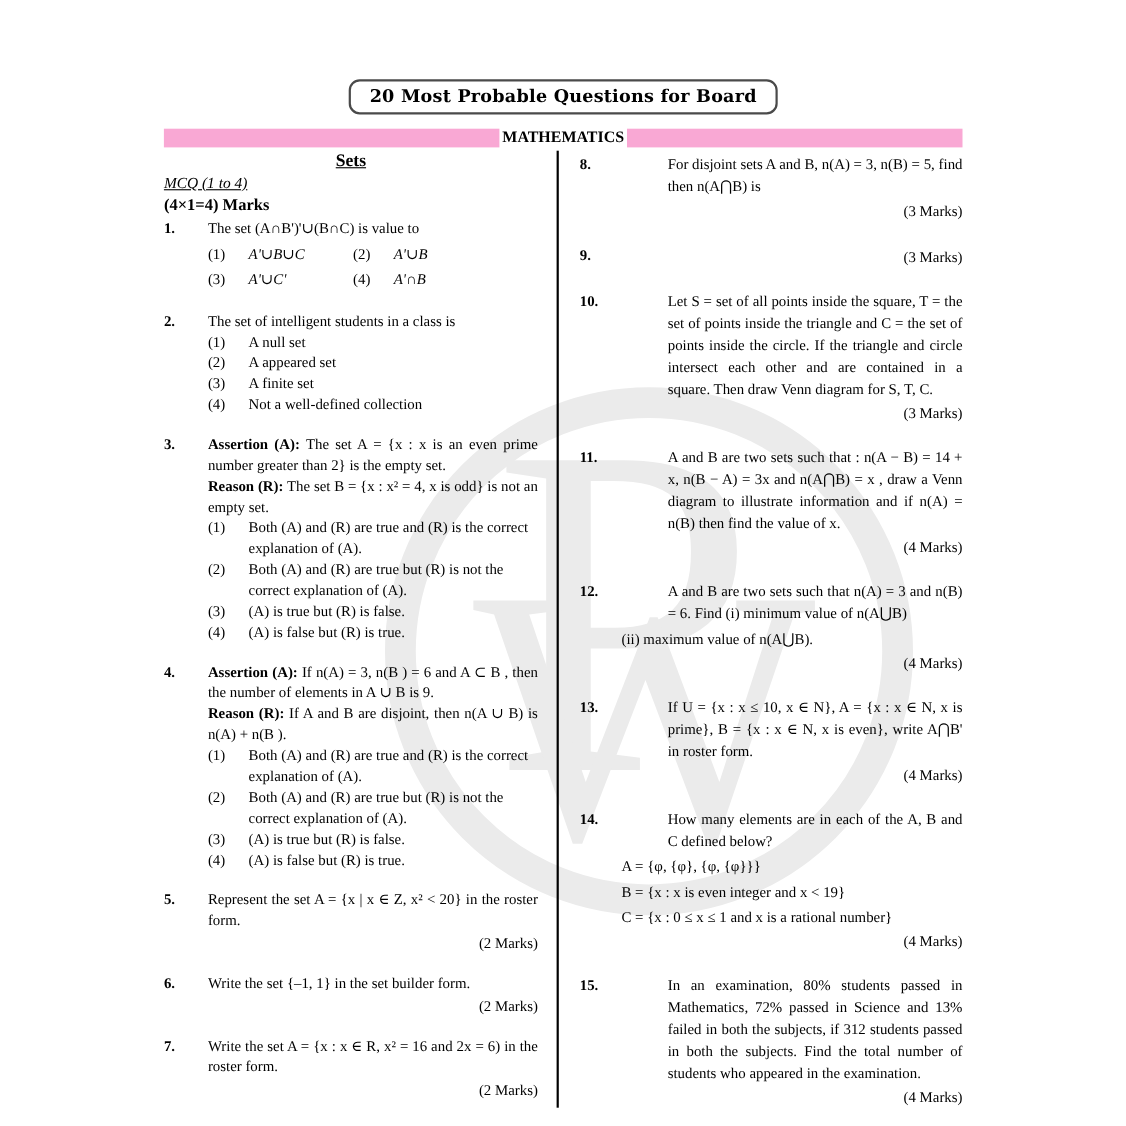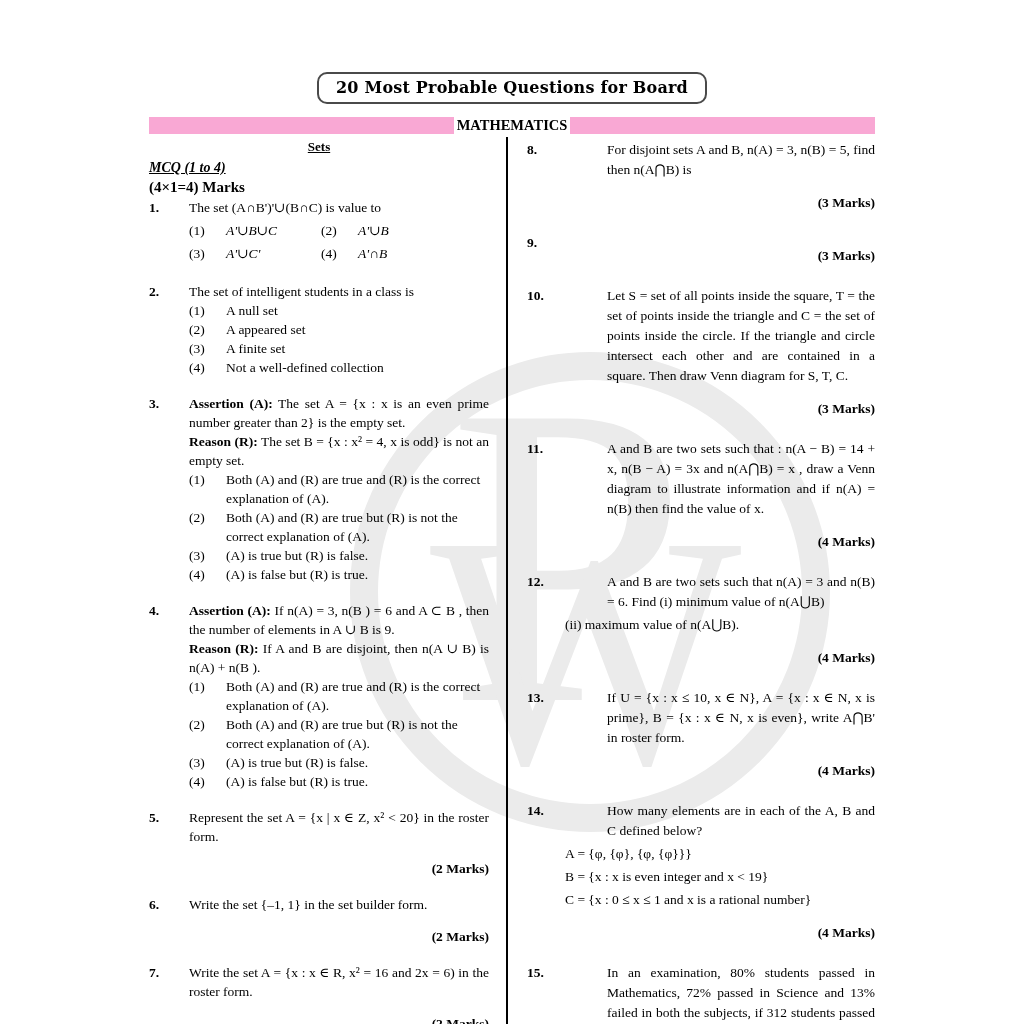--- a/index.html
+++ b/index.html
@@ -45,25 +45,25 @@
     padding: 0 3px;
     position: relative;
     top: -1px;
   }
 
   .columns { display: flex; width: 726px; margin: 3px auto 0; align-items: stretch; }
   .col-left  { width: 357px; padding-right: 17px; }
   .col-right { flex: 1; border-left: 2px solid #000; padding-left: 19px; }
 
   .section-title {
-    text-align: center; font-weight: bold; font-size: 13px;
+    text-align: center; font-weight: bold; font-size: 16px;
     text-decoration: underline; line-height: 20px;
   }
   .mcq-heading {
-    font-weight: bold; font-style: italic; font-size: 14px;
+    font-weight: normal; font-style: italic; font-size: 14px;
     text-decoration: underline; line-height: 20px; margin-top: 1px;
   }
   .marks-note {
     font-weight: bold; font-size: 15px; line-height: 19px; font-family: Liberation Serif, serif;
   }
 
   .question { display: flex; margin-top: 17px; font-size: 13.5px; line-height: 19px; }
   .col-left .question:first-child { margin-top: 1px; }
   .col-right .question { margin-top: 21px; }
   .col-right .question:first-child { margin-top: 3px; }
@@ -78,21 +78,21 @@
   .opts1 { margin-top: 0; }
   .opt-row { display: flex; }
   .opt-label { width: 37px; flex-shrink: 0; }
   .opt-text { flex: 1; min-width: 0; }
 
   .opts2 { display: grid; grid-template-columns: 132px 1fr; margin-top: 2px; }
   .opts2 .opt-row { line-height: 23px; }
   .opts2 .opt-text { font-style: italic; }
 
   .qline { margin-top: 2px; line-height: 21px; }
-  .marks { text-align: right; font-weight: bold; margin-top: 13px; }
+  .marks { text-align: right; font-weight: normal; margin-top: 2px; }
 </style>
 </head>
 <body>
 
 <div class="page">
 
   <svg class="watermark" width="530" height="560" viewBox="0 0 530 560" aria-hidden="true">
     <circle cx="260" cy="272" r="226" fill="none" stroke="#ebebeb" stroke-width="28"></circle>
     <text x="118" y="380" font-size="430" font-family="Liberation Serif, DejaVu Serif, serif" fill="#ebebeb">P</text>
     <text x="100" y="442" font-size="330" font-family="Liberation Serif, DejaVu Serif, serif" fill="#ebebeb">W</text>

